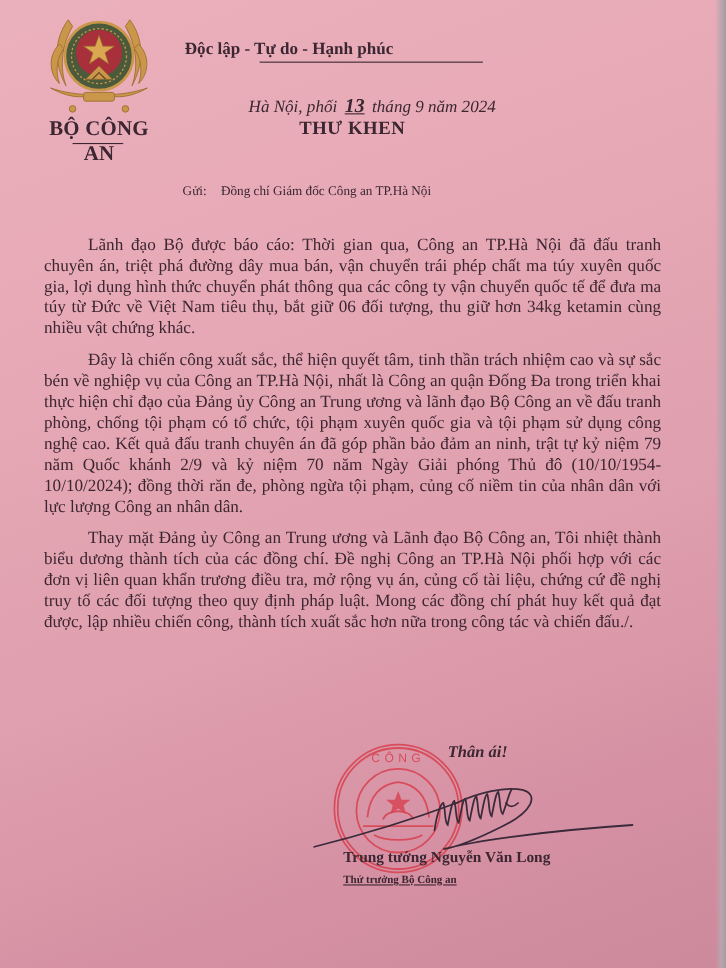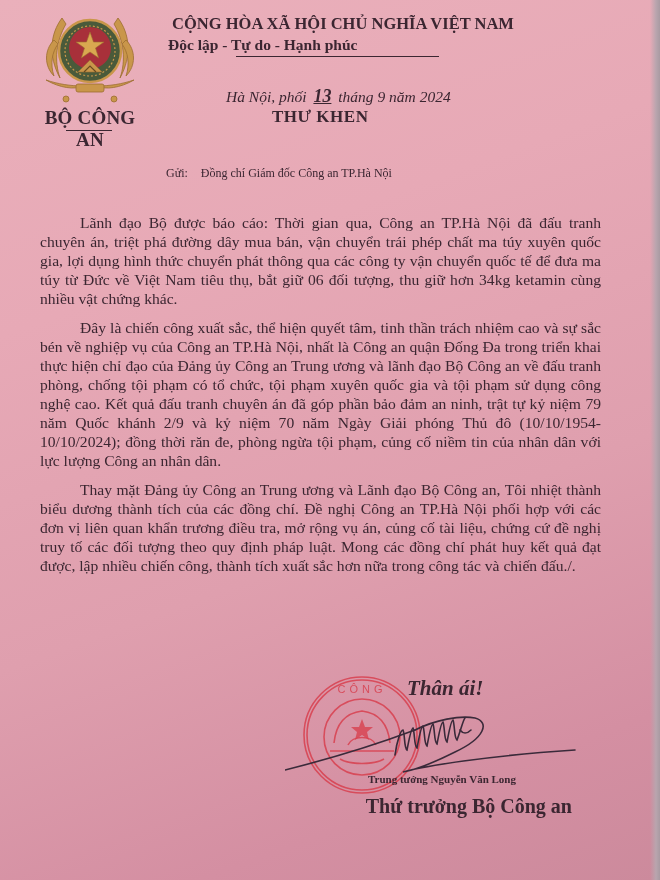--- a/index.html
+++ b/index.html
@@ -42,31 +42,31 @@
     .recipient {
       position: absolute; left: 166px; top: 166px; font-size: 12px; color: #3b2631; white-space: nowrap; text-align: right;
     }
     .recipient .to { padding-right: 10px; }
     .body {
       position: absolute; left: 40px; top: 213px; width: 561px;
       font-size: 15.6px; line-height: 19px; text-align: justify; color: #3b2631;
     }
     .body p { margin: 0 0 10px 0; text-indent: 40px; }
     .closing {
-      position: absolute; left: 407px; top: 676px; font-weight: bold; font-style: italic; font-size: 21px; color: #3b2631;
+      position: absolute; left: 407px; top: 676px; font-weight: bold; font-style: italic; font-size: 15px; color: #3b2631;
     }
     .stamp { position: absolute; left: 300px; top: 673px; width: 124px; height: 124px; }
     .signature { position: absolute; left: 285px; top: 700px; width: 300px; height: 80px; }
     .signer-name {
-      position: absolute; left: 312px; top: 773px; width: 260px; text-align: center;
-      font-weight: bold; font-size: 11px; color: #3b2631;
+      position: absolute; left: 312px; top: 773px; width: 260px; text-align: left;
+      font-weight: bold; font-size: 14px; color: #3b2631;
     }
     .signer-title {
-      position: absolute; left: 312px; top: 795px; width: 260px; text-align: right;
-      font-weight: bold; font-size: 20px; color: #3b2631;
+      position: absolute; left: 312px; top: 795px; width: 260px; text-align: left;
+      font-weight: bold; font-size: 10px; color: #3b2631; text-decoration: underline;
     }
   </style>
 </head>
 <body>
 
 <div class="page">
 
   <svg class="emblem" viewBox="0 0 100 100">
 
     <g fill="#c9964a" stroke="#9c6d30" stroke-width="0.8">
@@ -88,21 +88,20 @@
 
     <polygon fill="#d9a850" stroke="#9c6d30" stroke-width="0.6" points="50,26 53.5,36 64,36 55.5,42 58.7,52 50,46 41.3,52 44.5,42 36,36 46.5,36"></polygon>
 
     <path d="M38 66 L50 54 L62 66 Z" fill="#c9964a" stroke="#9c6d30" stroke-width="0.6"></path>
     <path d="M44 66 L50 60 L56 66" fill="none" stroke="#6a4a20" stroke-width="1.2"></path>
   </svg>
 
   <div class="agency">BỘ CÔNG AN</div>
   <div class="agency-rule"></div>
 
-  <div class="nation">CỘNG HÒA XÃ HỘI CHỦ NGHĨA VIỆT NAM</div>
   <div class="motto">Độc lập - Tự do - Hạnh phúc</div>
   <div class="motto-rule"></div>
 
   <div class="dateline">
     <span>Hà Nội, phối</span>
     <span class="day">13</span>
     <span>tháng 9 năm 2024</span>
   </div>
 
   <div class="doc-title">THƯ KHEN</div>

